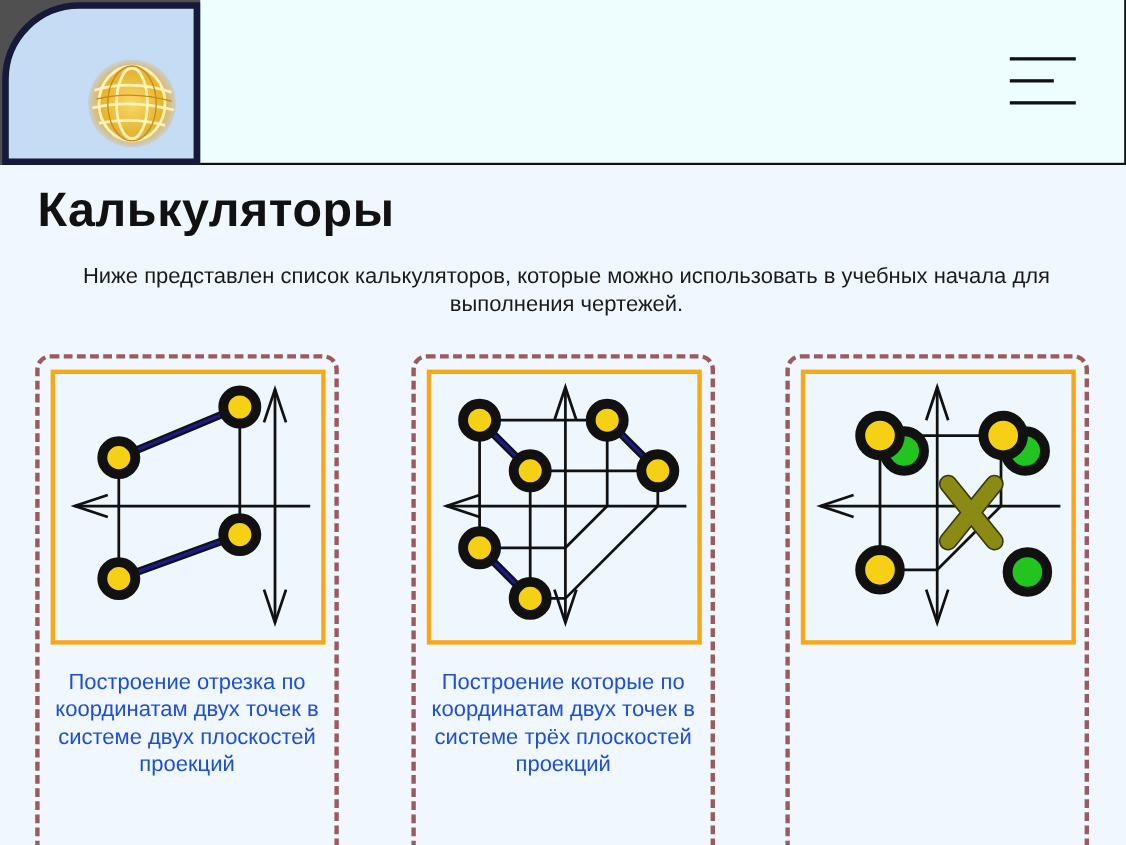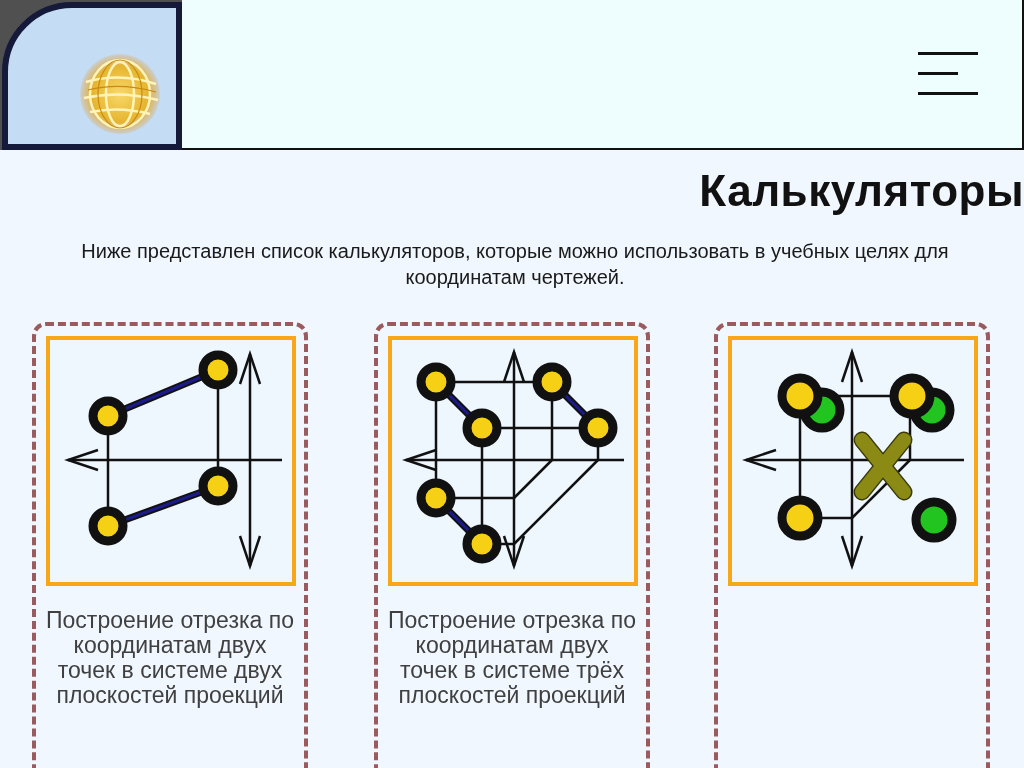--- a/index.html
+++ b/index.html
@@ -3,26 +3,26 @@
 <meta charset="utf-8">
 <style>
   * { box-sizing: border-box; margin: 0; padding: 0; }
   html, body { width: 1024px; height: 768px; overflow: hidden; background: #f0f7fe; font-family: "Liberation Sans", "DejaVu Sans", sans-serif; color: #111; }
   .header { position: absolute; left: 0; top: 0; width: 1024px; height: 150px; background: #eefdfe; border-bottom: 2px solid #111; border-right: 2px solid #111; }
   .logo-box { position: absolute; left: 0; top: 0; width: 182px; height: 150px; background: #505050; }
   .logo-inner { position: absolute; left: 2px; top: 2px; width: 180px; height: 148px; background: #c4dcf4; border: 6px solid #15193a; border-top-left-radius: 70px; }
   .globe { position: absolute; left: 68px; top: 38px; width: 94px; height: 94px; }
   .menu-btn { position: absolute; left: 914px; top: 48px; width: 66px; height: 52px; cursor: pointer; }
   .menu-btn span { position: absolute; left: 4px; height: 3px; background: #111; }
-  .title { position: absolute; left: 0; top: 166px; width: 1024px; text-align: right; font-size: 44px; font-weight: bold; letter-spacing: 0.5px; }
+  .title { position: absolute; left: 0; top: 166px; width: 1024px; text-align: left; font-size: 44px; font-weight: bold; letter-spacing: 0.5px; padding-left: 34px; }
   .subtitle { position: absolute; left: 20px; top: 238px; width: 990px; text-align: center; font-size: 20px; line-height: 26px; color: #1a1a1a; }
   .card { position: absolute; top: 322px; width: 276px; height: 460px; border: 4px dashed #9a5a5e; border-radius: 14px; cursor: pointer; }
   .card .img-frame { position: absolute; left: 10px; top: 10px; width: 250px; height: 250px; border: 4px solid #f7a718; background: #eef6fe; }
   .card .img-frame svg { width: 242px; height: 242px; display: block; }
-  .card .caption { position: absolute; left: 6px; top: 282px; width: 256px; text-align: center; font-size: 23px; line-height: 25px; color: #404040; }
+  .card .caption { position: absolute; left: 6px; top: 282px; width: 256px; text-align: center; font-size: 20px; line-height: 25px; color: #1d4ed8; }
 </style>
 </head>
 <body>
 
 <div class="header">
   <div class="logo-box">
     <div class="logo-inner">
       <svg class="globe" viewBox="0 0 94 94">
         <defs>
           <radialGradient id="gg" cx="50%" cy="50%" r="50%">
@@ -47,21 +47,21 @@
     </div>
   </div>
   <div class="menu-btn">
     <span style="top:4px;width:60px;"></span>
     <span style="top:24px;width:40px;"></span>
     <span style="top:44px;width:60px;"></span>
   </div>
 </div>
 
 <h1 class="title">Калькуляторы</h1>
-<p class="subtitle">Ниже представлен список калькуляторов, которые можно использовать в учебных целях для координатам чертежей.</p>
+<p class="subtitle">Ниже представлен список калькуляторов, которые можно использовать в учебных начала для выполнения чертежей.</p>
 
 <div class="card" style="left:32px;">
   <div class="img-frame">
     <svg viewBox="0 0 242 242">
       <g stroke="#111" stroke-width="2.5" fill="none">
         <line x1="18" y1="120" x2="232" y2="120"></line>
         <polyline points="48,110 18,120 48,130"></polyline>
         <line x1="200" y1="14" x2="200" y2="226"></line>
         <polyline points="190,44 200,14 210,44"></polyline>
         <polyline points="190,196 200,226 210,196"></polyline>
@@ -120,21 +120,21 @@
       <g fill="#f6d014" stroke="#111" stroke-width="9">
         <circle cx="44" cy="42" r="15"></circle>
         <circle cx="90" cy="88" r="15"></circle>
         <circle cx="160" cy="42" r="15"></circle>
         <circle cx="206" cy="88" r="15"></circle>
         <circle cx="44" cy="158" r="15"></circle>
         <circle cx="90" cy="204" r="15"></circle>
       </g>
     </svg>
   </div>
-  <p class="caption">Построение отрезка по координатам двух точек в системе трёх плоскостей проекций</p>
+  <p class="caption">Построение которые по координатам двух точек в системе трёх плоскостей проекций</p>
 </div>
 
 <div class="card" style="left:714px;">
   <div class="img-frame">
     <svg viewBox="0 0 242 242">
       <g stroke="#111" stroke-width="2.5" fill="none">
         <line x1="14" y1="120" x2="232" y2="120"></line>
         <polyline points="44,110 14,120 44,130"></polyline>
         <line x1="120" y1="12" x2="120" y2="226"></line>
         <polyline points="110,42 120,12 130,42"></polyline>

